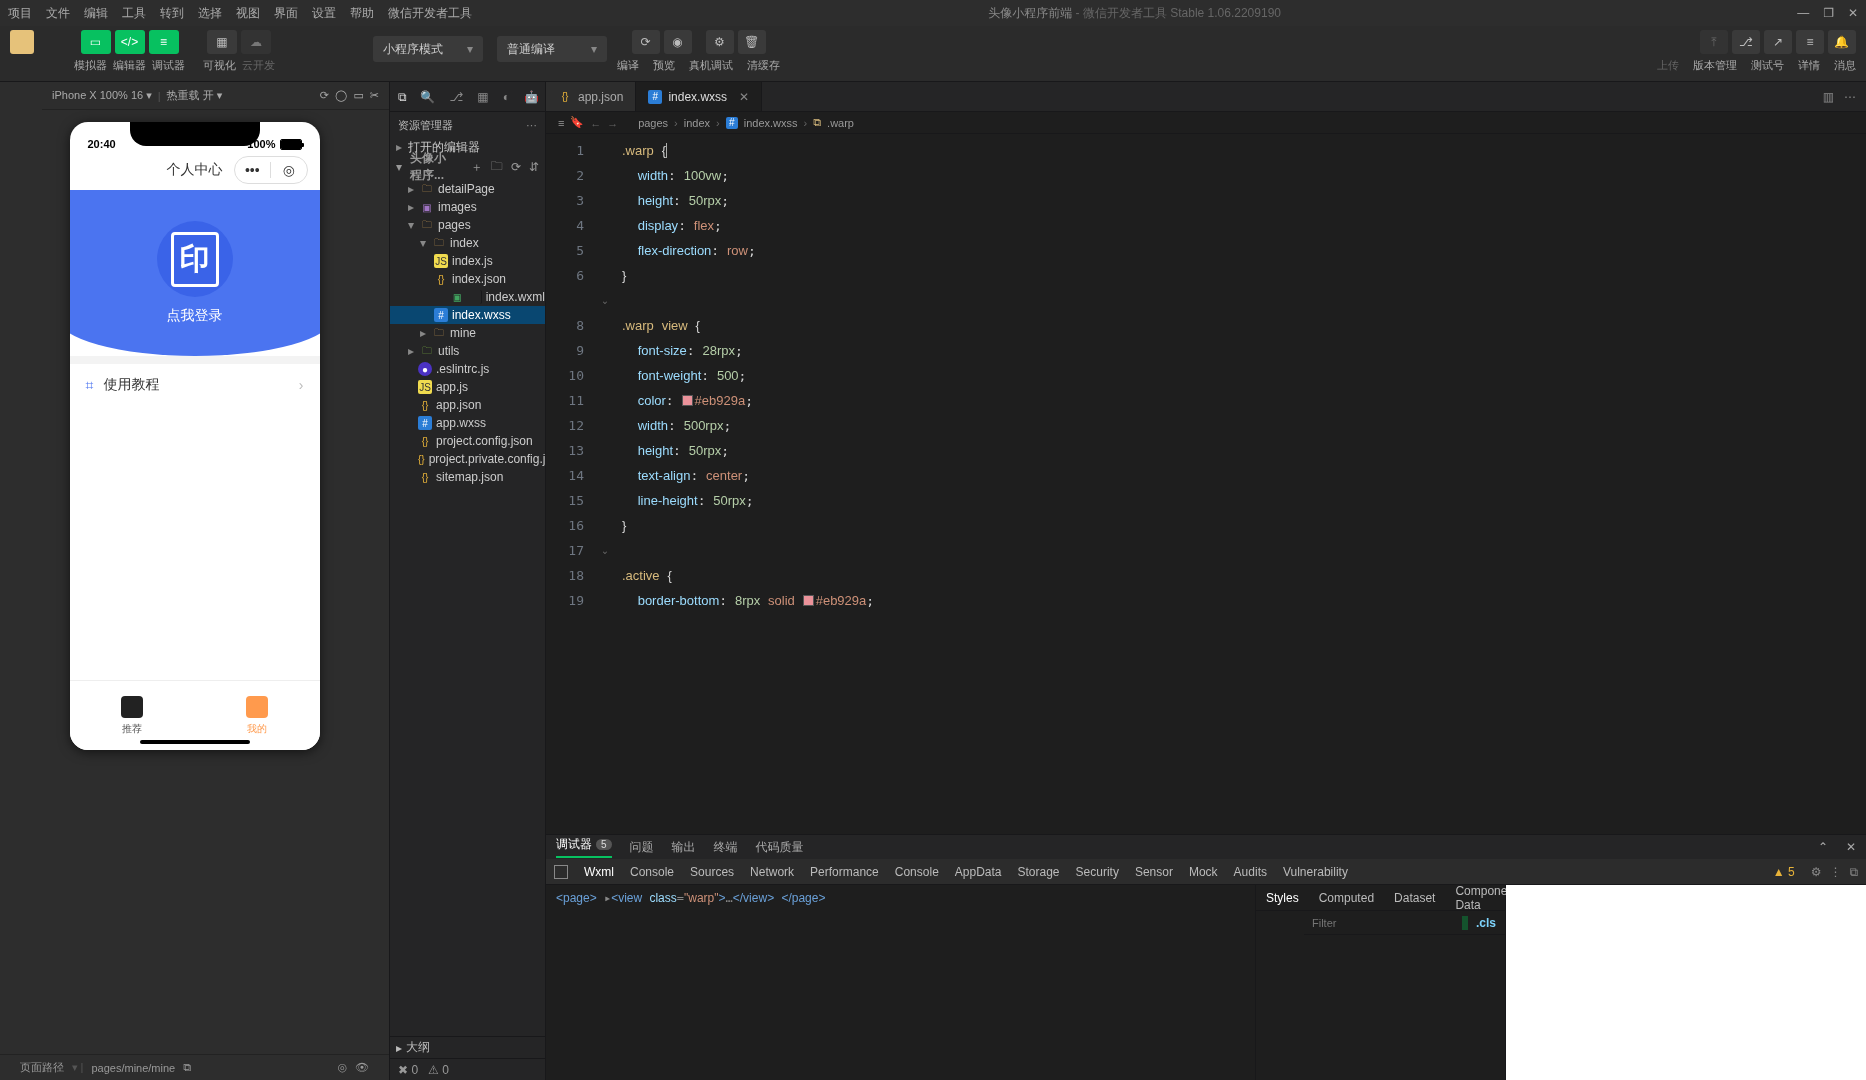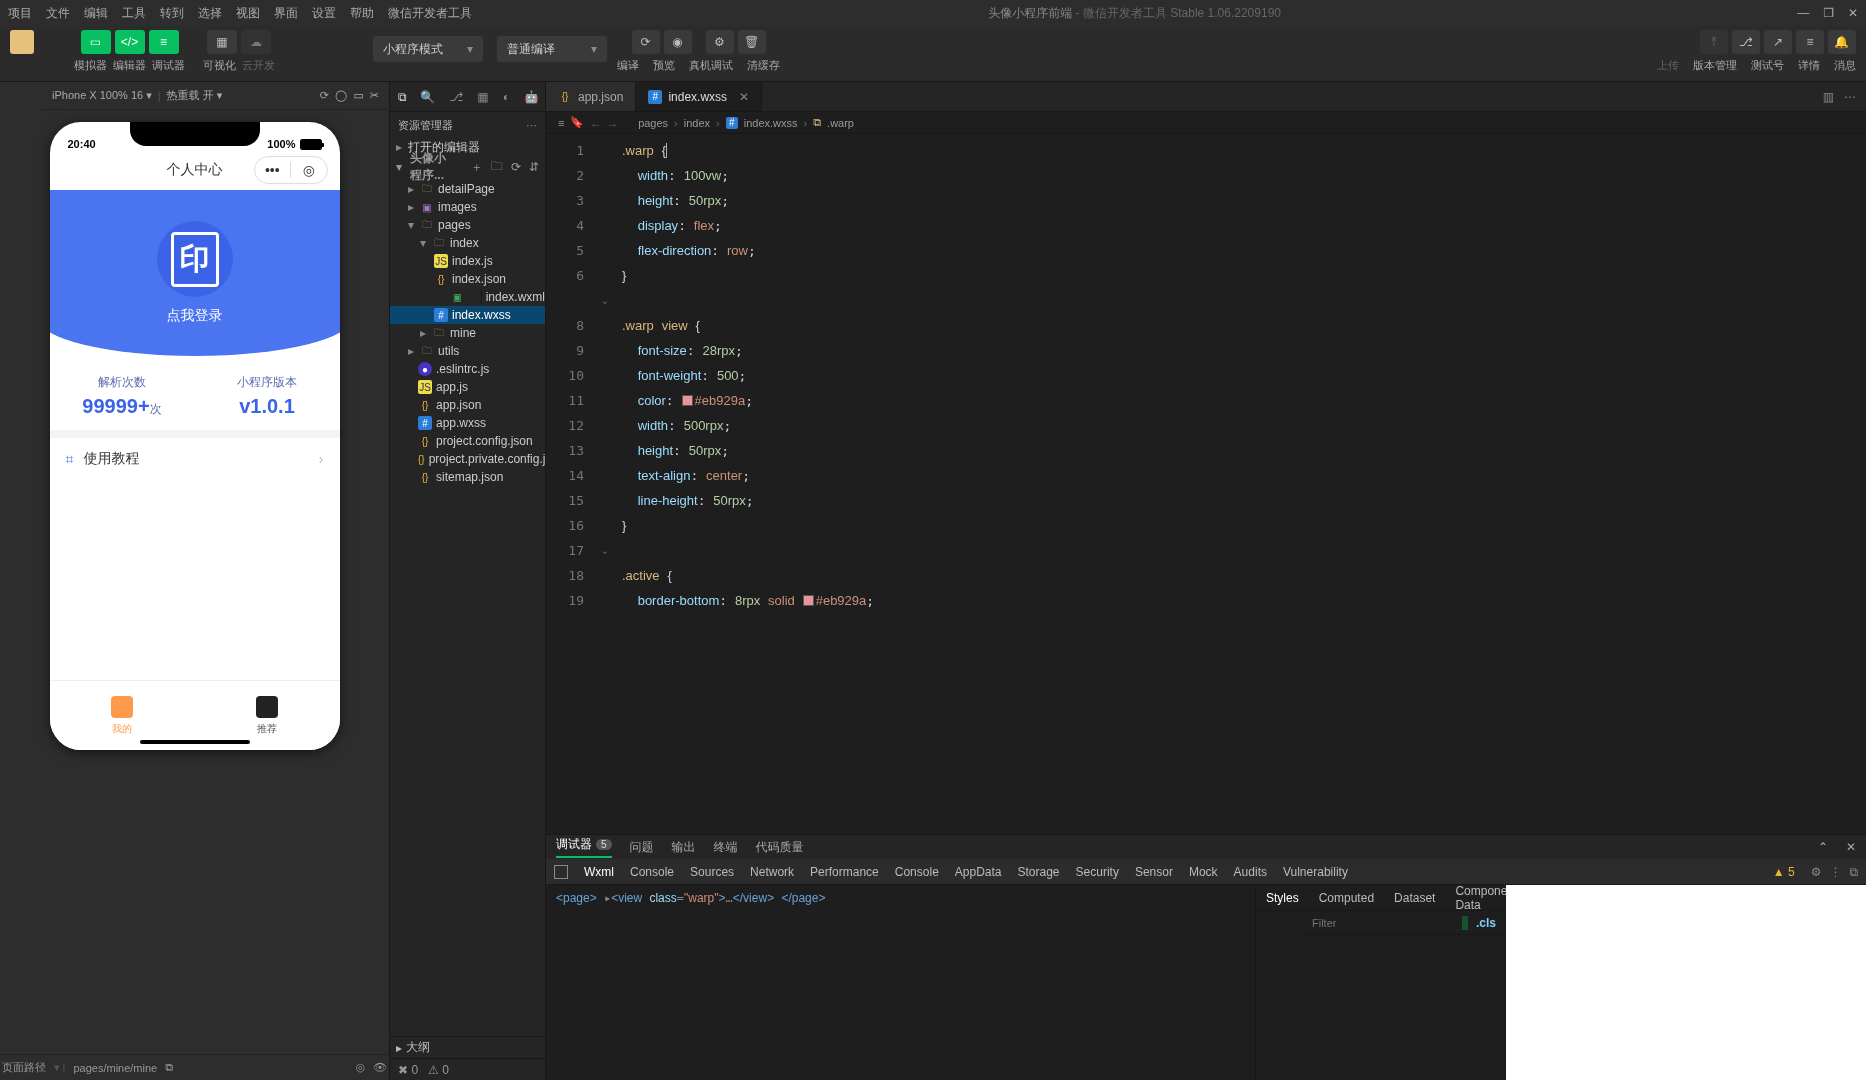--- a/index.html
+++ b/index.html
@@ -31,21 +31,21 @@
 
   
   .main { flex:1; display:flex; min-height:0; }
 
   
   .simcol { width:390px; background:#2d2d2d; display:flex; flex-direction:column; border-right:1px solid #18181a; }
   .simhdr { height:28px; display:flex; align-items:center; color:#aaa; font-size:11px; padding:0 10px; border-bottom:1px solid #222; gap:6px;margin-left:42px;}
   .simhdr .spacer{flex:1;}
   .simbody { flex:1; display:flex; justify-content:center; align-items:flex-start; padding-top:12px; }
 
-  .phone { width:290px; height:628px; background:#fff; border-radius:31px; position:relative; overflow:hidden; box-shadow:0 2px 12px rgba(0,0,0,.6); }
+  .phone { width:250px; height:628px; background:#fff; border-radius:18px; position:relative; overflow:hidden; box-shadow:0 2px 12px rgba(0,0,0,.6); }
   .notch { position:absolute; top:0; left:50%; transform:translateX(-50%); width:130px; height:24px; background:#000; border-radius:0 0 16px 16px; z-index:3;}
   .sbar { height:28px; display:flex; justify-content:space-between; align-items:flex-end; padding:0 18px 0; font-size:11px; color:#000; font-weight:600;}
   .sbar .batt { width:22px;height:11px;border:1px solid #000;border-radius:2px;position:relative;}
   .sbar .batt::after{content:"";position:absolute;right:-3px;top:3px;width:2px;height:4px;background:#000;border-radius:0 1px 1px 0;}
   .sbar .batt i{display:block;width:100%;height:100%;background:#000;border-radius:1px;}
   .apphdr { height:40px; display:flex; align-items:center; justify-content:center; font-size:14px; color:#333; position:relative;}
   .capsule { position:absolute; right:12px; top:6px; width:74px; height:28px; border:1px solid #ddd; border-radius:14px; display:flex; align-items:center;}
   .capsule .half{flex:1;display:flex;align-items:center;justify-content:center;color:#333;}
   .capsule .sep{width:1px;height:16px;background:#ddd;}
   .hero { height:166px; background:#4b74f0; border-radius:0 0 50% 50% / 0 0 38px 38px; margin:0 -12px; display:flex; flex-direction:column; align-items:center; justify-content:center; color:#fff;}
@@ -59,21 +59,21 @@
   .rowitem { height:50px; border-top:8px solid #f3f3f3; display:flex; align-items:center; padding:0 16px; color:#333; font-size:14px;}
   .rowitem .ric{color:#4b74f0;margin-right:10px;}
   .rowitem .arrow{margin-left:auto;color:#bbb;}
   .tabbar { position:absolute; bottom:0; left:0; right:0; height:70px; background:#fff; border-top:1px solid #eee; display:flex;}
   .tabbar .tab{flex:1;display:flex;flex-direction:column;align-items:center;justify-content:center;font-size:10px;color:#555;}
   .tabbar .tab.active{color:#ff9a4d;}
   .tabbar .sq{width:22px;height:22px;border-radius:4px;background:#222;margin-bottom:4px;}
   .tabbar .tab.active .sq{background:#ff9a4d;}
   .homebar{position:absolute;bottom:6px;left:50%;transform:translateX(-50%);width:110px;height:4px;border-radius:3px;background:#000;}
 
-  .simfoot { height:26px; border-top:1px solid #222; display:flex; align-items:center; padding:0 2px; color:#999; font-size:11px; gap:8px;}
+  .simfoot { height:26px; border-top:1px solid #222; display:flex; align-items:center; padding:0 20px; color:#999; font-size:11px; gap:8px;}
   .simfoot .spacer{flex:1;}
 
   
   .expcol { width:156px; background:#252526; border-right:1px solid #18181a; display:flex; flex-direction:column;}
   .expicons { height:30px; display:flex; align-items:center; gap:14px; padding:0 8px; color:#888; border-bottom:1px solid #18181a;}
   .exptitle { height:26px; display:flex; align-items:center; padding:0 8px; color:#bbb; font-size:11px;}
   .exptitle .dots{margin-left:auto;color:#888;}
   .expsection { padding:2px 0; color:#bbb; font-size:12px;}
   .treerow { height:18px; display:flex; align-items:center; padding-left:6px; gap:4px; color:#ccc; cursor:pointer; white-space:nowrap; overflow:hidden;}
   .treerow.selected{background:#094771;color:#fff;}
@@ -268,43 +268,33 @@
               <div class="sep"></div>
               <div class="half">◎</div>
             </div>
           </div>
           <div class="hero">
             <div class="logocircle">
                 <span>印</span>
               </div>
             <div style="font-size:14px;">点我登录</div>
           </div>
-          <div class="stats">
-            <div class="stat">
-              <div class="lab">解析次数</div>
-              <div class="val"><span>99999+</span><small>次</small></div>
-            </div>
-            <div class="stat">
-              <div class="lab">小程序版本</div>
-              <div class="val">v1.0.1</div>
-            </div>
-          </div>
           <div class="rowitem">
             <span class="ric">⌗</span>
             <span>使用教程</span>
             <span class="arrow">›</span>
           </div>
           <div class="tabbar">
+            <div class="tab">
+                <div class="sq"></div>
+                <span>推荐</span>
+              </div>
             <div class="tab active">
                 <div class="sq"></div>
                 <span>我的</span>
-              </div>
-            <div class="tab">
-                <div class="sq"></div>
-                <span>推荐</span>
               </div>
           </div>
           <div class="homebar"></div>
         </div>
       </div>
       <div class="simfoot">
         <span>页面路径</span>
         <span style="color:#555;">▾ |</span>
         <span>pages/mine/mine</span>
         <span>⧉</span>

